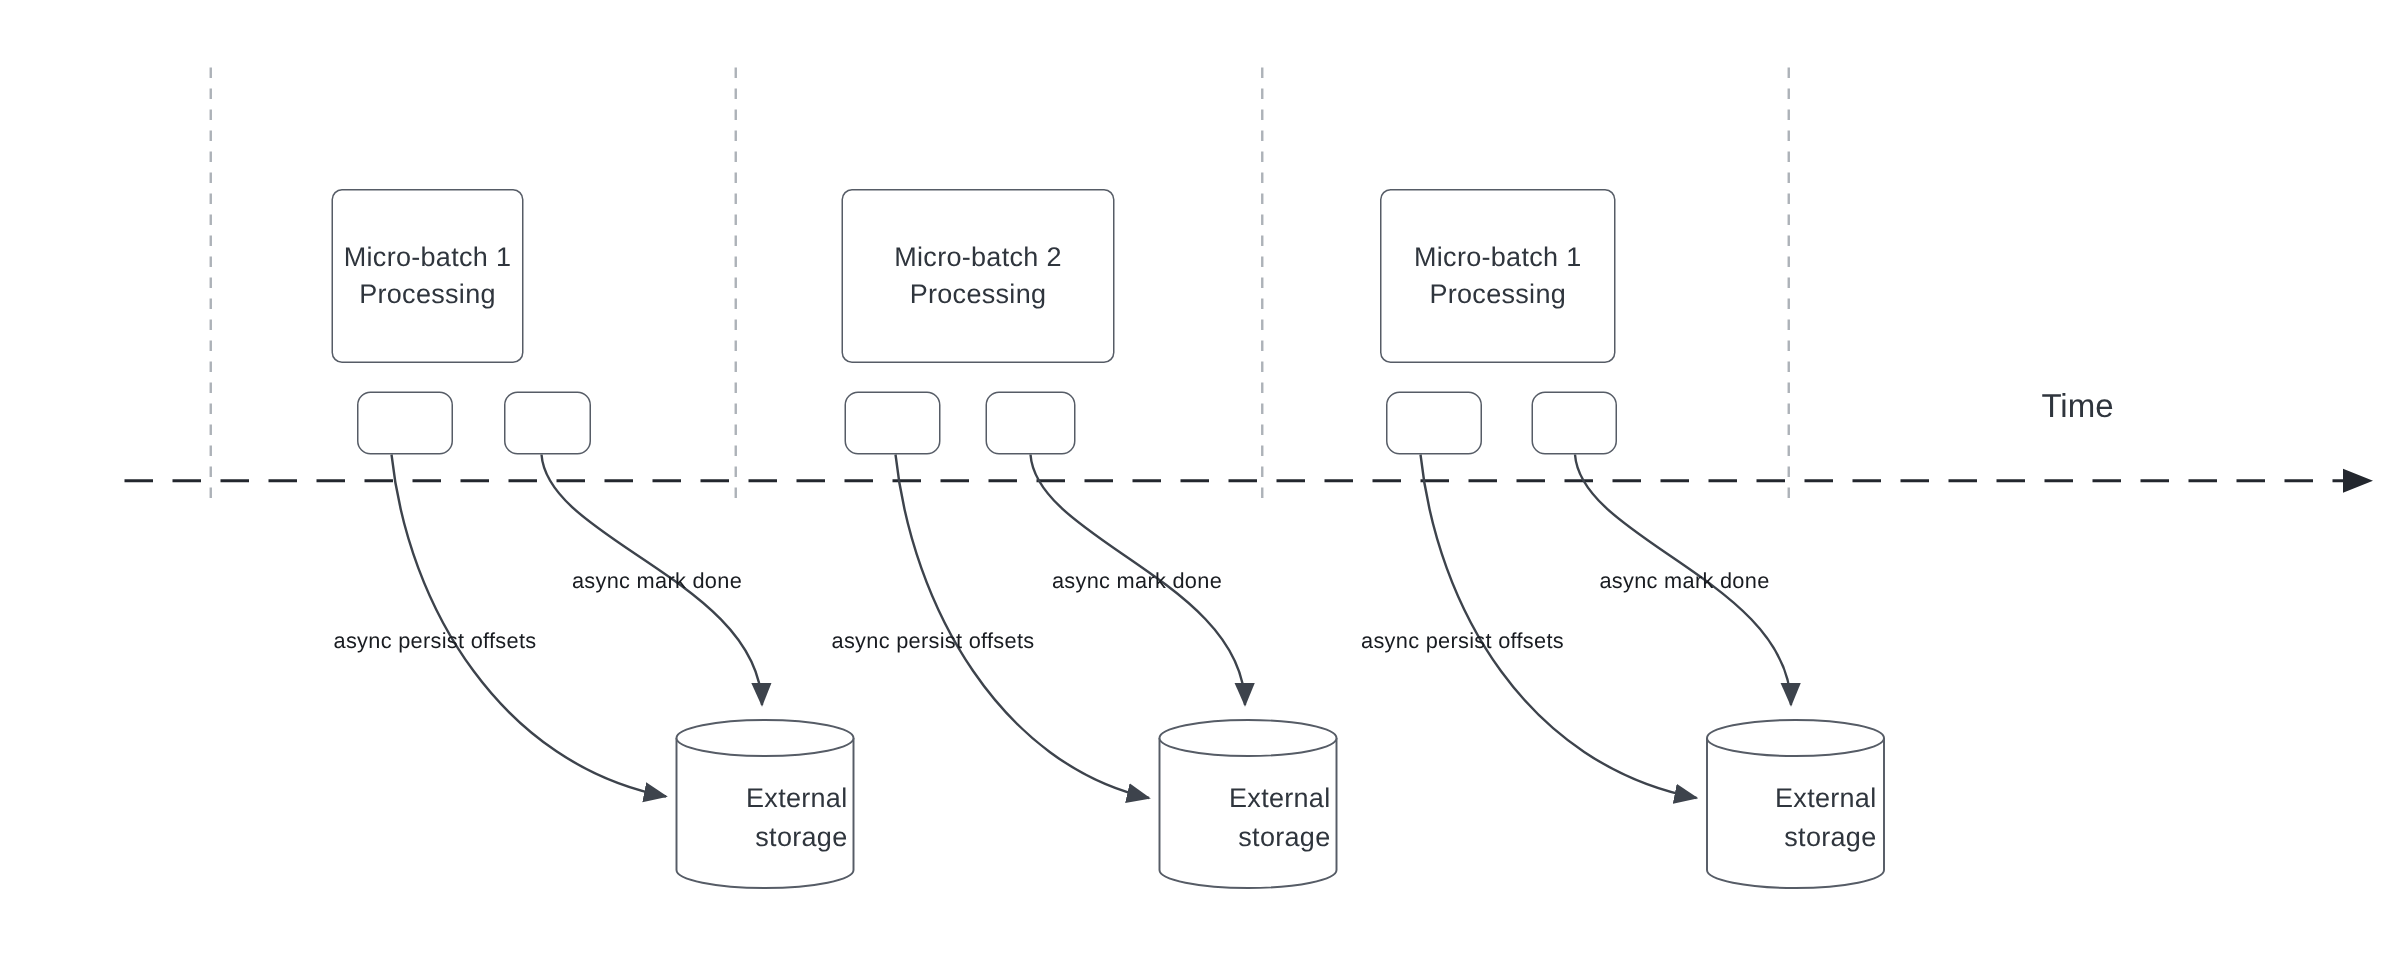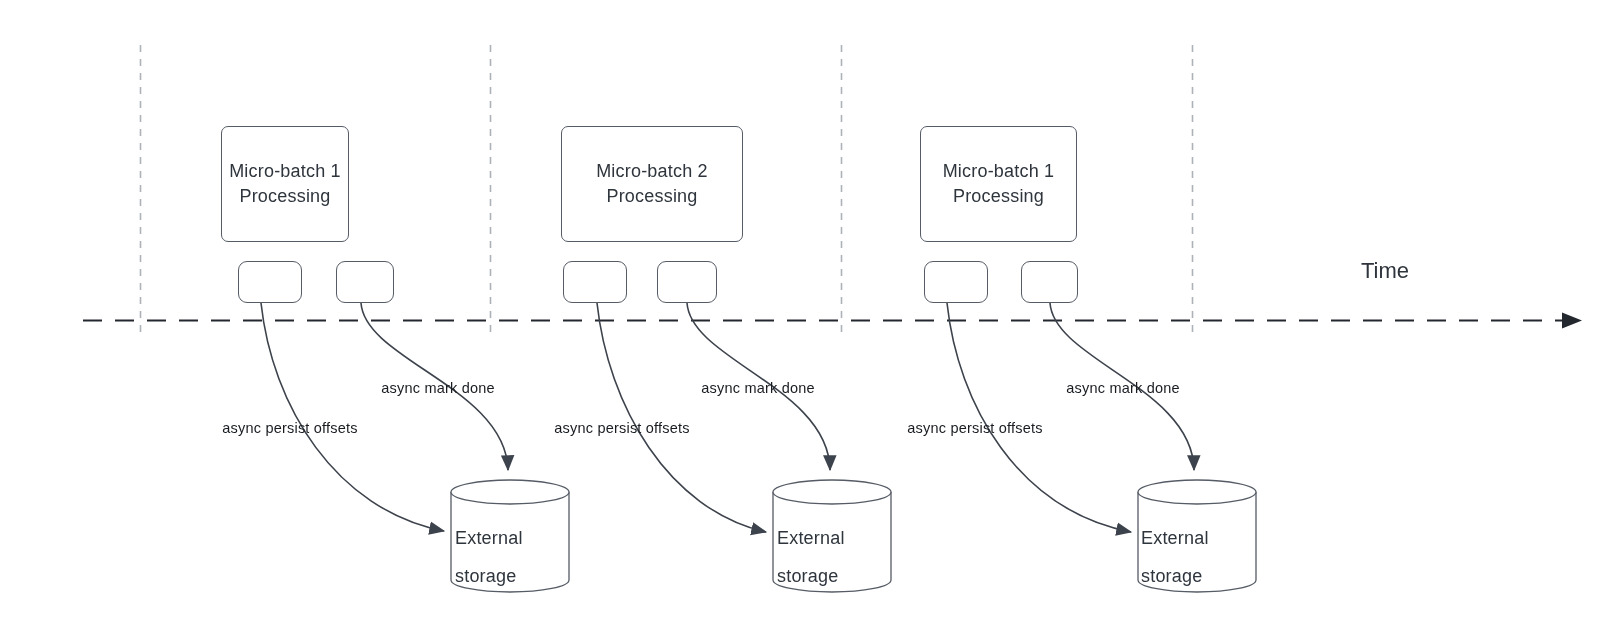--- a/index.html
+++ b/index.html
@@ -43,22 +43,22 @@
     position:absolute;
     text-align:center;
     font-size:14.5px;font-weight:normal;
     color:var(--annotation-text);
     letter-spacing:0.2px;
     white-space:nowrap;
   }
   .storage-label{
     position:absolute;
     width:110px;
-    text-align:left;
-    font-size:18px;line-height:38px;
+    text-align:right;
+    font-size:18px;line-height:26px;
     color:var(--shape-text);
     letter-spacing:0.2px;
   }
   .time-label{
     position:absolute;
     text-align:center;
     font-size:22px;
     color:var(--shape-text);
   }
 </style>

